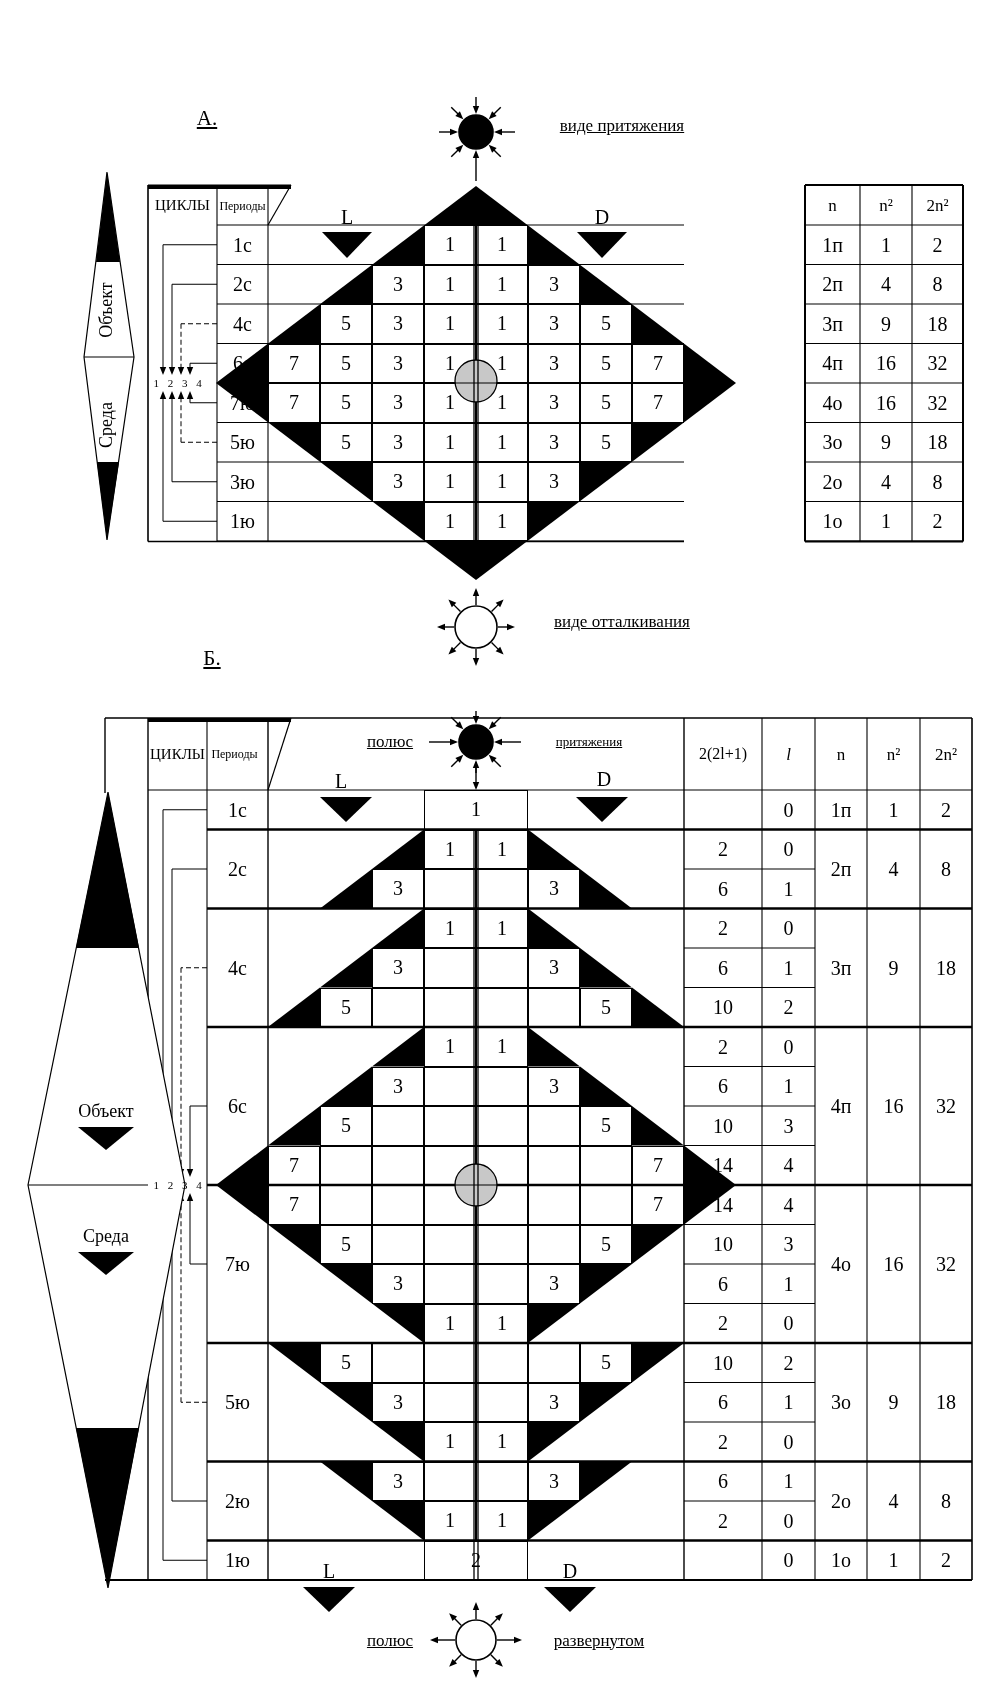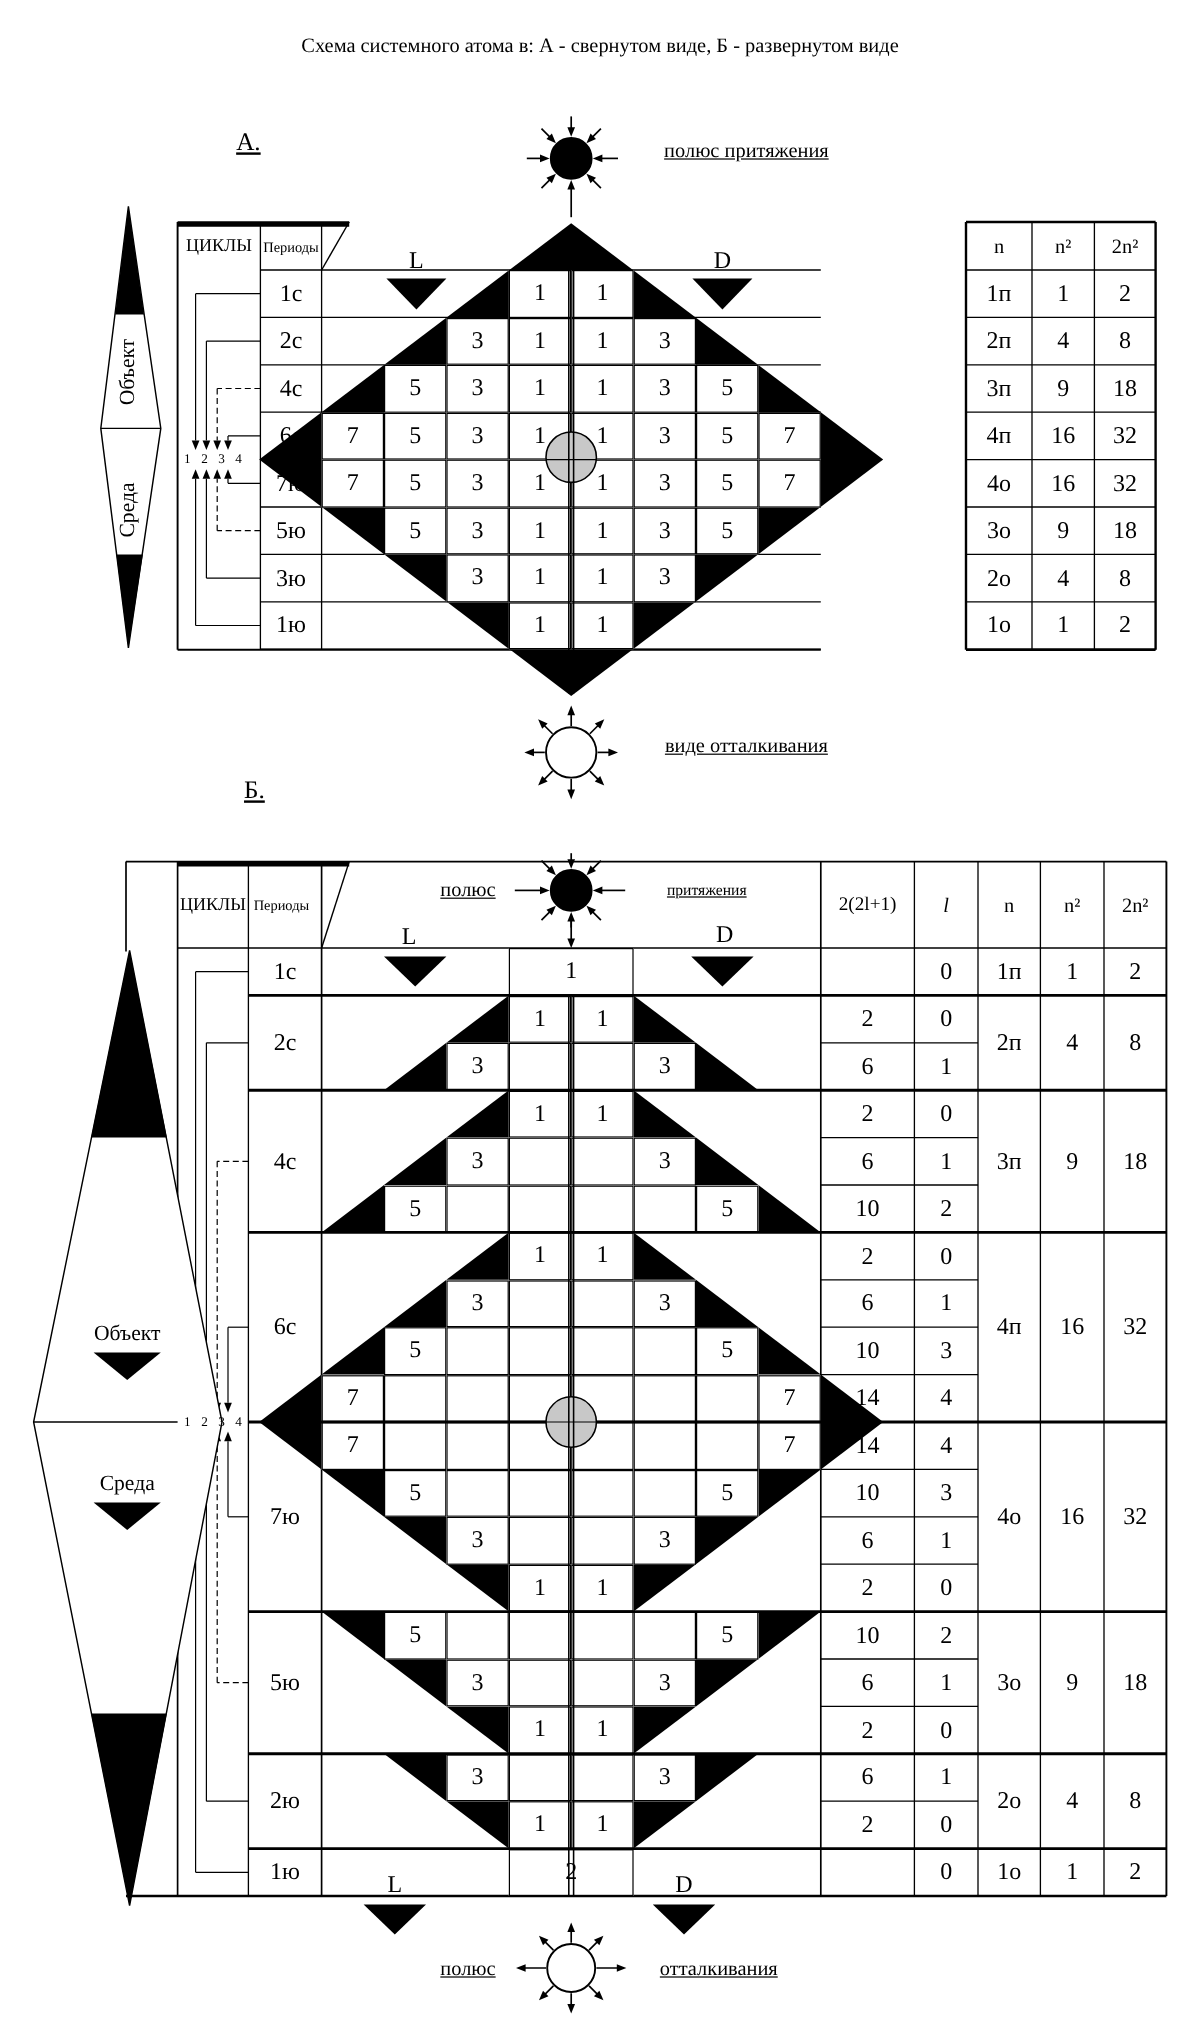--- a/index.html
+++ b/index.html
@@ -252,21 +252,20 @@
         <line x1="461.1507575950825" y1="1625.1507575950825" x2="454.079689783217" y2="1618.079689783217" stroke="#000000" stroke-width="1.4"></line>
         <polygon points="449.1299423149112,1613.1299423149112 457.0495382642005,1616.5240548646066 452.5240548646066,1621.0495382642007" fill="#000000"></polygon>
         <line x1="476" y1="1619" x2="476" y2="1609" stroke="#000000" stroke-width="1.4"></line>
         <polygon points="476,1602 479.2,1610 472.8,1610" fill="#000000"></polygon>
         <line x1="490.8492424049175" y1="1625.1507575950825" x2="497.920310216783" y2="1618.079689783217" stroke="#000000" stroke-width="1.4"></line>
         <polygon points="502.8700576850888,1613.1299423149112 499.4759451353934,1621.0495382642007 494.9504617357995,1616.5240548646066" fill="#000000"></polygon>
         <circle cx="476" cy="1640" r="20" fill="#fff" stroke="#000000" stroke-width="1.6"></circle>
       </g>
     </svg>
   <div id="text-layer">
-      <div class="t" style="left: 0px; top: 22px; width: 1000px; height: 30px; font-size: 17px;">Схема системного атома в: А - свернутом виде, Б - развернутом виде</div>
       <div class="t ul" style="left: 190px; top: 104px; width: 34px; height: 28px; font-size: 21px;">А.</div>
       <div class="t ul" style="left: 195px; top: 644px; width: 34px; height: 28px; font-size: 21px;">Б.</div>
       <div class="t" style="left: 148px; top: 185px; width: 69px; height: 40px; font-size: 15px;">ЦИКЛЫ</div>
       <div class="t" style="left: 217px; top: 187px; width: 51px; height: 38px; font-size: 12px;">Периоды</div>
       <div class="t" style="left: 334px; top: 204px; width: 26px; height: 26px; font-size: 20px;">L</div>
       <div class="t" style="left: 589px; top: 204px; width: 26px; height: 26px; font-size: 20px;">D</div>
       <div class="t" style="left: 217px; top: 225px; width: 51px; height: 39.5px; font-size: 20px;">1с</div>
       <div class="t" style="left: 217px; top: 264.5px; width: 51px; height: 39.5px; font-size: 20px;">2с</div>
       <div class="t" style="left: 217px; top: 304px; width: 51px; height: 39.5px; font-size: 20px;">4с</div>
       <div class="t" style="left: 217px; top: 343.5px; width: 51px; height: 39.5px; font-size: 20px;">6с</div>
@@ -310,21 +309,21 @@
       <div class="cell" style="left: 320px; top: 422.5px; width: 52px; height: 39.5px;">5</div>
       <div class="cell" style="left: 580px; top: 422.5px; width: 52px; height: 39.5px;">5</div>
       <div class="cell" style="left: 424px; top: 462px; width: 52px; height: 39.5px;">1</div>
       <div class="cell" style="left: 476px; top: 462px; width: 52px; height: 39.5px;">1</div>
       <div class="cell" style="left: 372px; top: 462px; width: 52px; height: 39.5px;">3</div>
       <div class="cell" style="left: 528px; top: 462px; width: 52px; height: 39.5px;">3</div>
       <div class="cell" style="left: 424px; top: 501.5px; width: 52px; height: 39.5px;">1</div>
       <div class="cell" style="left: 476px; top: 501.5px; width: 52px; height: 39.5px;">1</div>
       <div class="t rot" style="left: 46px; top: 299px; width: 120px; height: 22px; font-size: 18px;">Объект</div>
       <div class="t rot" style="left: 46px; top: 414px; width: 120px; height: 22px; font-size: 18px;">Среда</div>
-      <div class="t ul" style="left: 527px; top: 112px; width: 190px; height: 26px; font-size: 17px;">полюс притяжения</div>
+      <div class="t ul" style="left: 527px; top: 112px; width: 190px; height: 26px; font-size: 17px;">виде притяжения</div>
       <div class="t ul" style="left: 527px; top: 608px; width: 190px; height: 26px; font-size: 17px;">виде отталкивания</div>
       <div class="t" style="left: 805px; top: 185px; width: 55px; height: 40px; font-size: 17px;">n</div>
       <div class="t" style="left: 860px; top: 185px; width: 52px; height: 40px; font-size: 17px;">n²</div>
       <div class="t" style="left: 912px; top: 185px; width: 51px; height: 40px; font-size: 17px;">2n²</div>
       <div class="t" style="left: 805px; top: 225px; width: 55px; height: 39.5px; font-size: 20px;">1п</div>
       <div class="t" style="left: 860px; top: 225px; width: 52px; height: 39.5px; font-size: 20px;">1</div>
       <div class="t" style="left: 912px; top: 225px; width: 51px; height: 39.5px; font-size: 20px;">2</div>
       <div class="t" style="left: 805px; top: 264.5px; width: 55px; height: 39.5px; font-size: 20px;">2п</div>
       <div class="t" style="left: 860px; top: 264.5px; width: 52px; height: 39.5px; font-size: 20px;">4</div>
       <div class="t" style="left: 912px; top: 264.5px; width: 51px; height: 39.5px; font-size: 20px;">8</div>
@@ -504,21 +503,21 @@
       <div class="t lsp" style="left: 157px; top: 1179px; width: 44px; height: 13px; font-size: 11px;">1 2 3 4</div>
       <div class="t" style="left: 328px; top: 768px; width: 26px; height: 26px; font-size: 20px;">L</div>
       <div class="t" style="left: 591px; top: 766px; width: 26px; height: 26px; font-size: 20px;">D</div>
       <div class="t" style="left: 316px; top: 1559px; width: 26px; height: 24px; font-size: 20px;">L</div>
       <div class="t" style="left: 557px; top: 1559px; width: 26px; height: 24px; font-size: 20px;">D</div>
       <div class="t" style="left: 70px; top: 1100px; width: 72px; height: 22px; font-size: 18px;">Объект</div>
       <div class="t" style="left: 70px; top: 1225px; width: 72px; height: 22px; font-size: 18px;">Среда</div>
       <div class="t ul" style="left: 352px; top: 728px; width: 76px; height: 26px; font-size: 17px;">полюс</div>
       <div class="t ul" style="left: 524px; top: 728px; width: 130px; height: 26px; font-size: 13px;">притяжения</div>
       <div class="t ul" style="left: 352px; top: 1627px; width: 76px; height: 26px; font-size: 17px;">полюс</div>
-      <div class="t ul" style="left: 524px; top: 1627px; width: 150px; height: 26px; font-size: 17px;">отталкивания</div>
+      <div class="t ul" style="left: 524px; top: 1627px; width: 150px; height: 26px; font-size: 17px;">развернутом</div>
     </div>
   <svg id="art-over" class="layer" width="1000" height="1687">
       <circle cx="476" cy="381" r="21" fill="#c8c8c8" stroke="#000000" stroke-width="1.3"></circle>
       <line x1="455" y1="383" x2="497" y2="383" stroke="#000000" stroke-width="1"></line>
       <line x1="474" y1="190" x2="474" y2="578" stroke="#000000" stroke-width="1.3"></line>
       <line x1="478" y1="190" x2="478" y2="578" stroke="#000000" stroke-width="1.3"></line>
       <line x1="207" y1="829.5" x2="972" y2="829.5" stroke="#000000" stroke-width="2.4"></line>
       <line x1="207" y1="908.5" x2="972" y2="908.5" stroke="#000000" stroke-width="2.4"></line>
       <line x1="207" y1="1027" x2="972" y2="1027" stroke="#000000" stroke-width="2.4"></line>
       <line x1="207" y1="1185" x2="972" y2="1185" stroke="#000000" stroke-width="2.4"></line>

